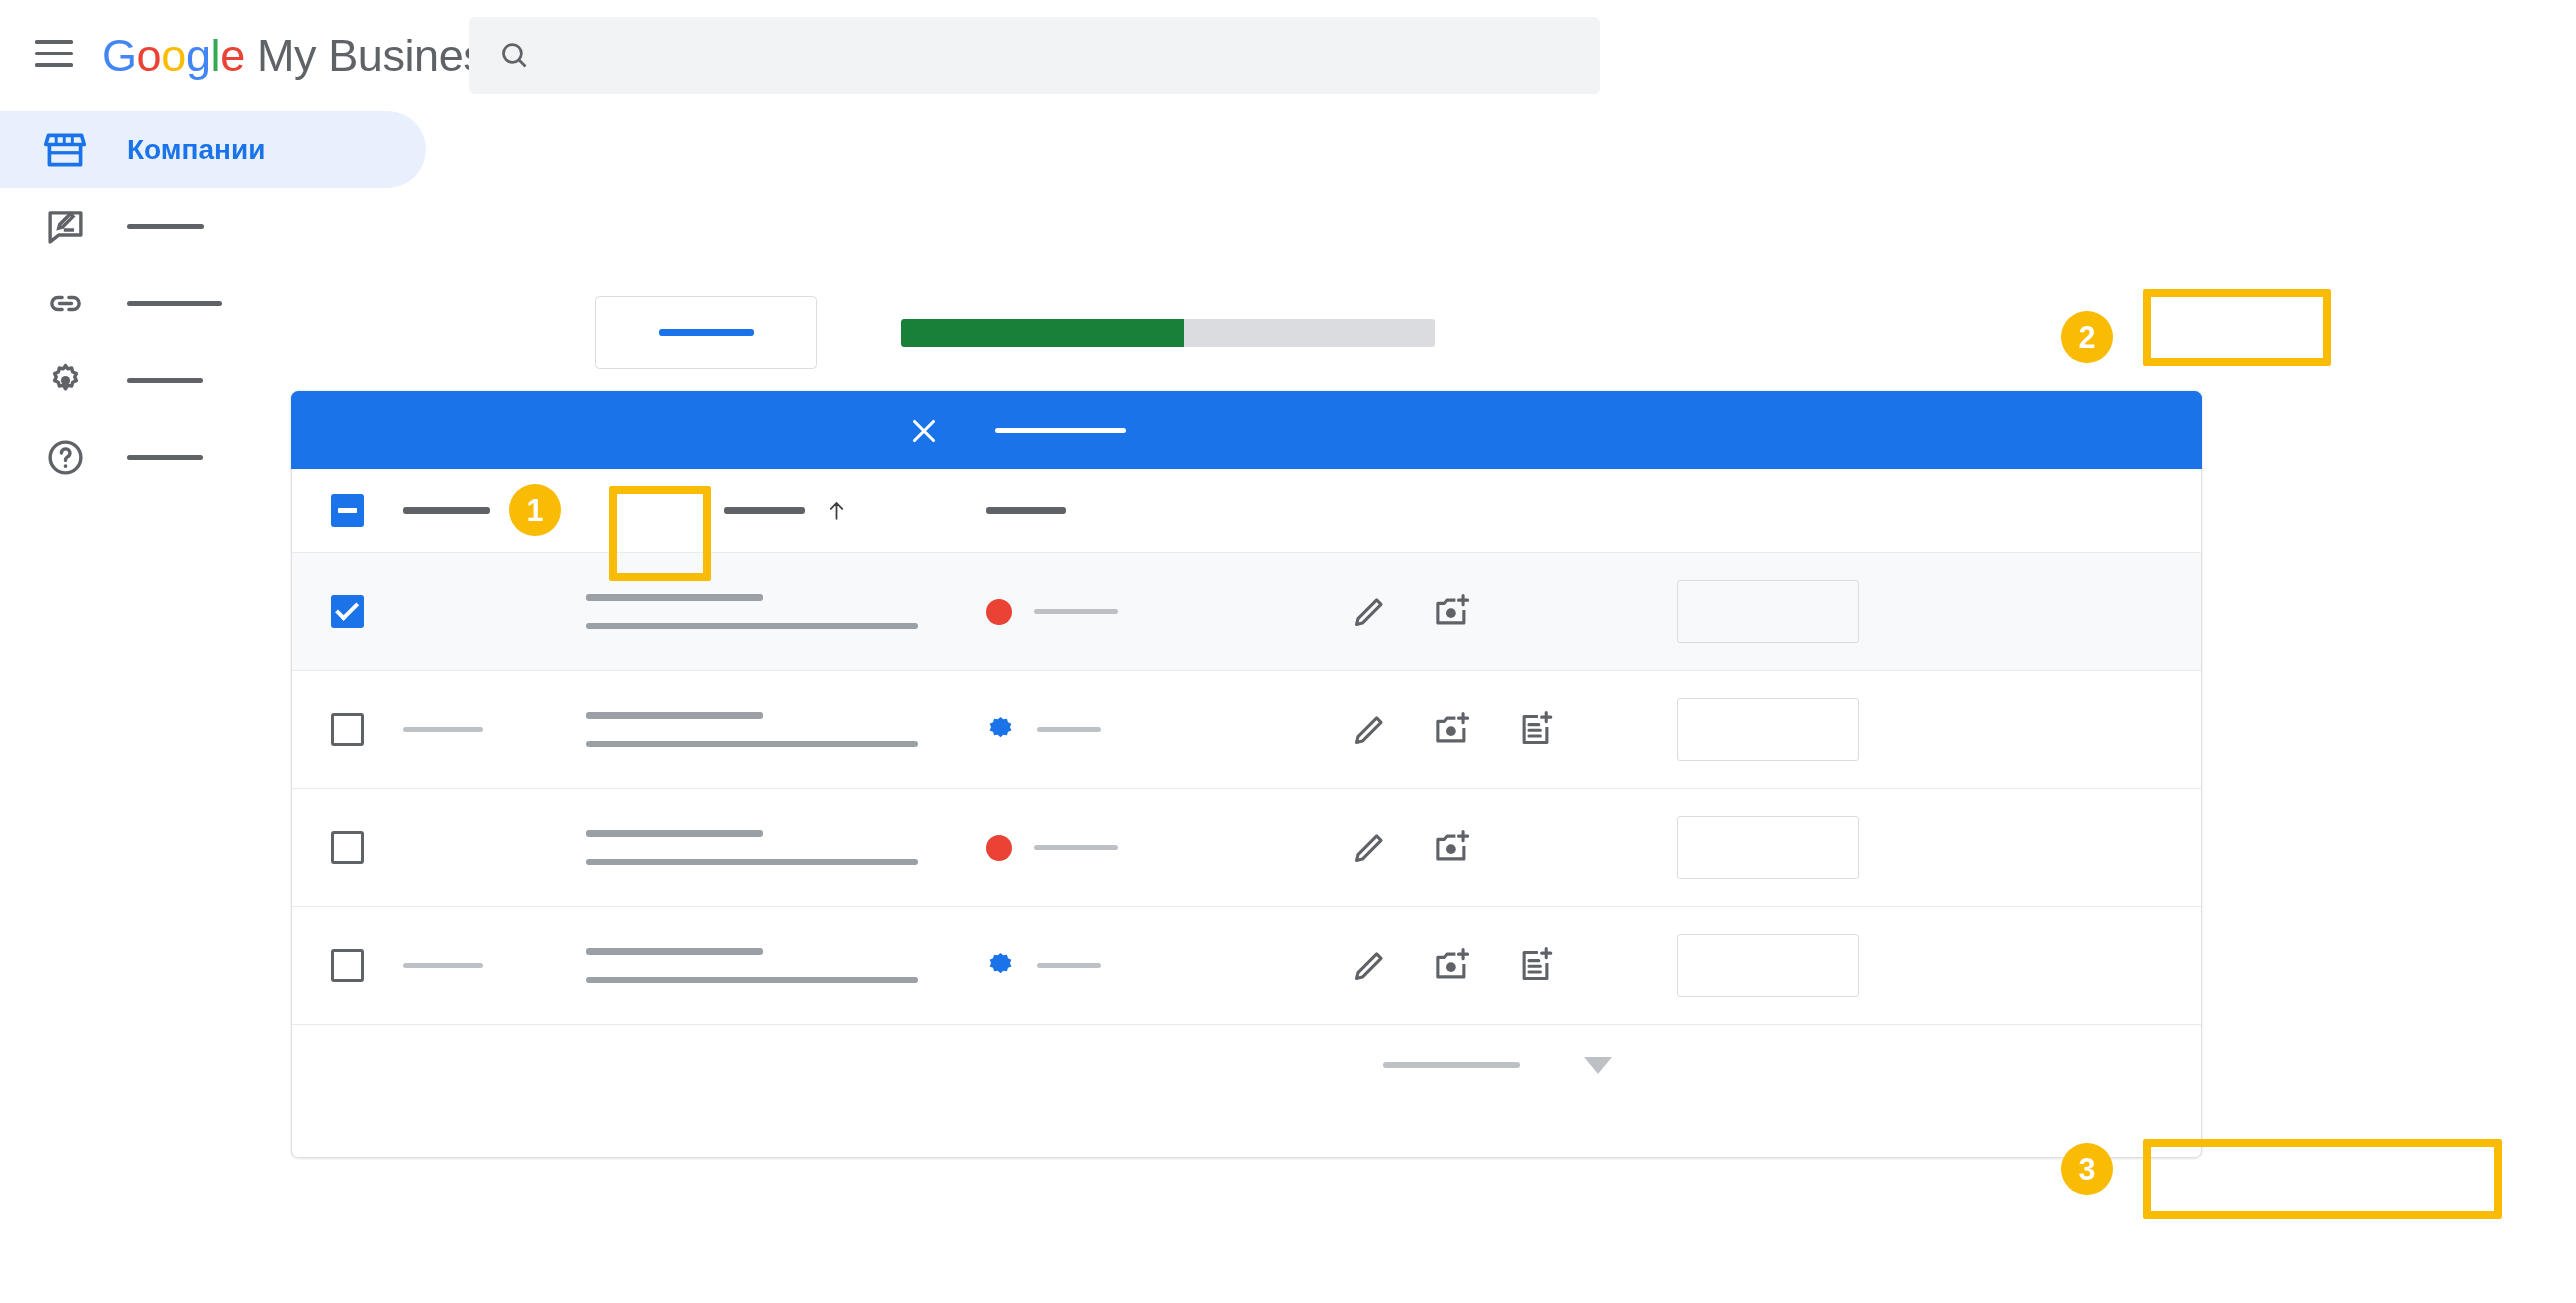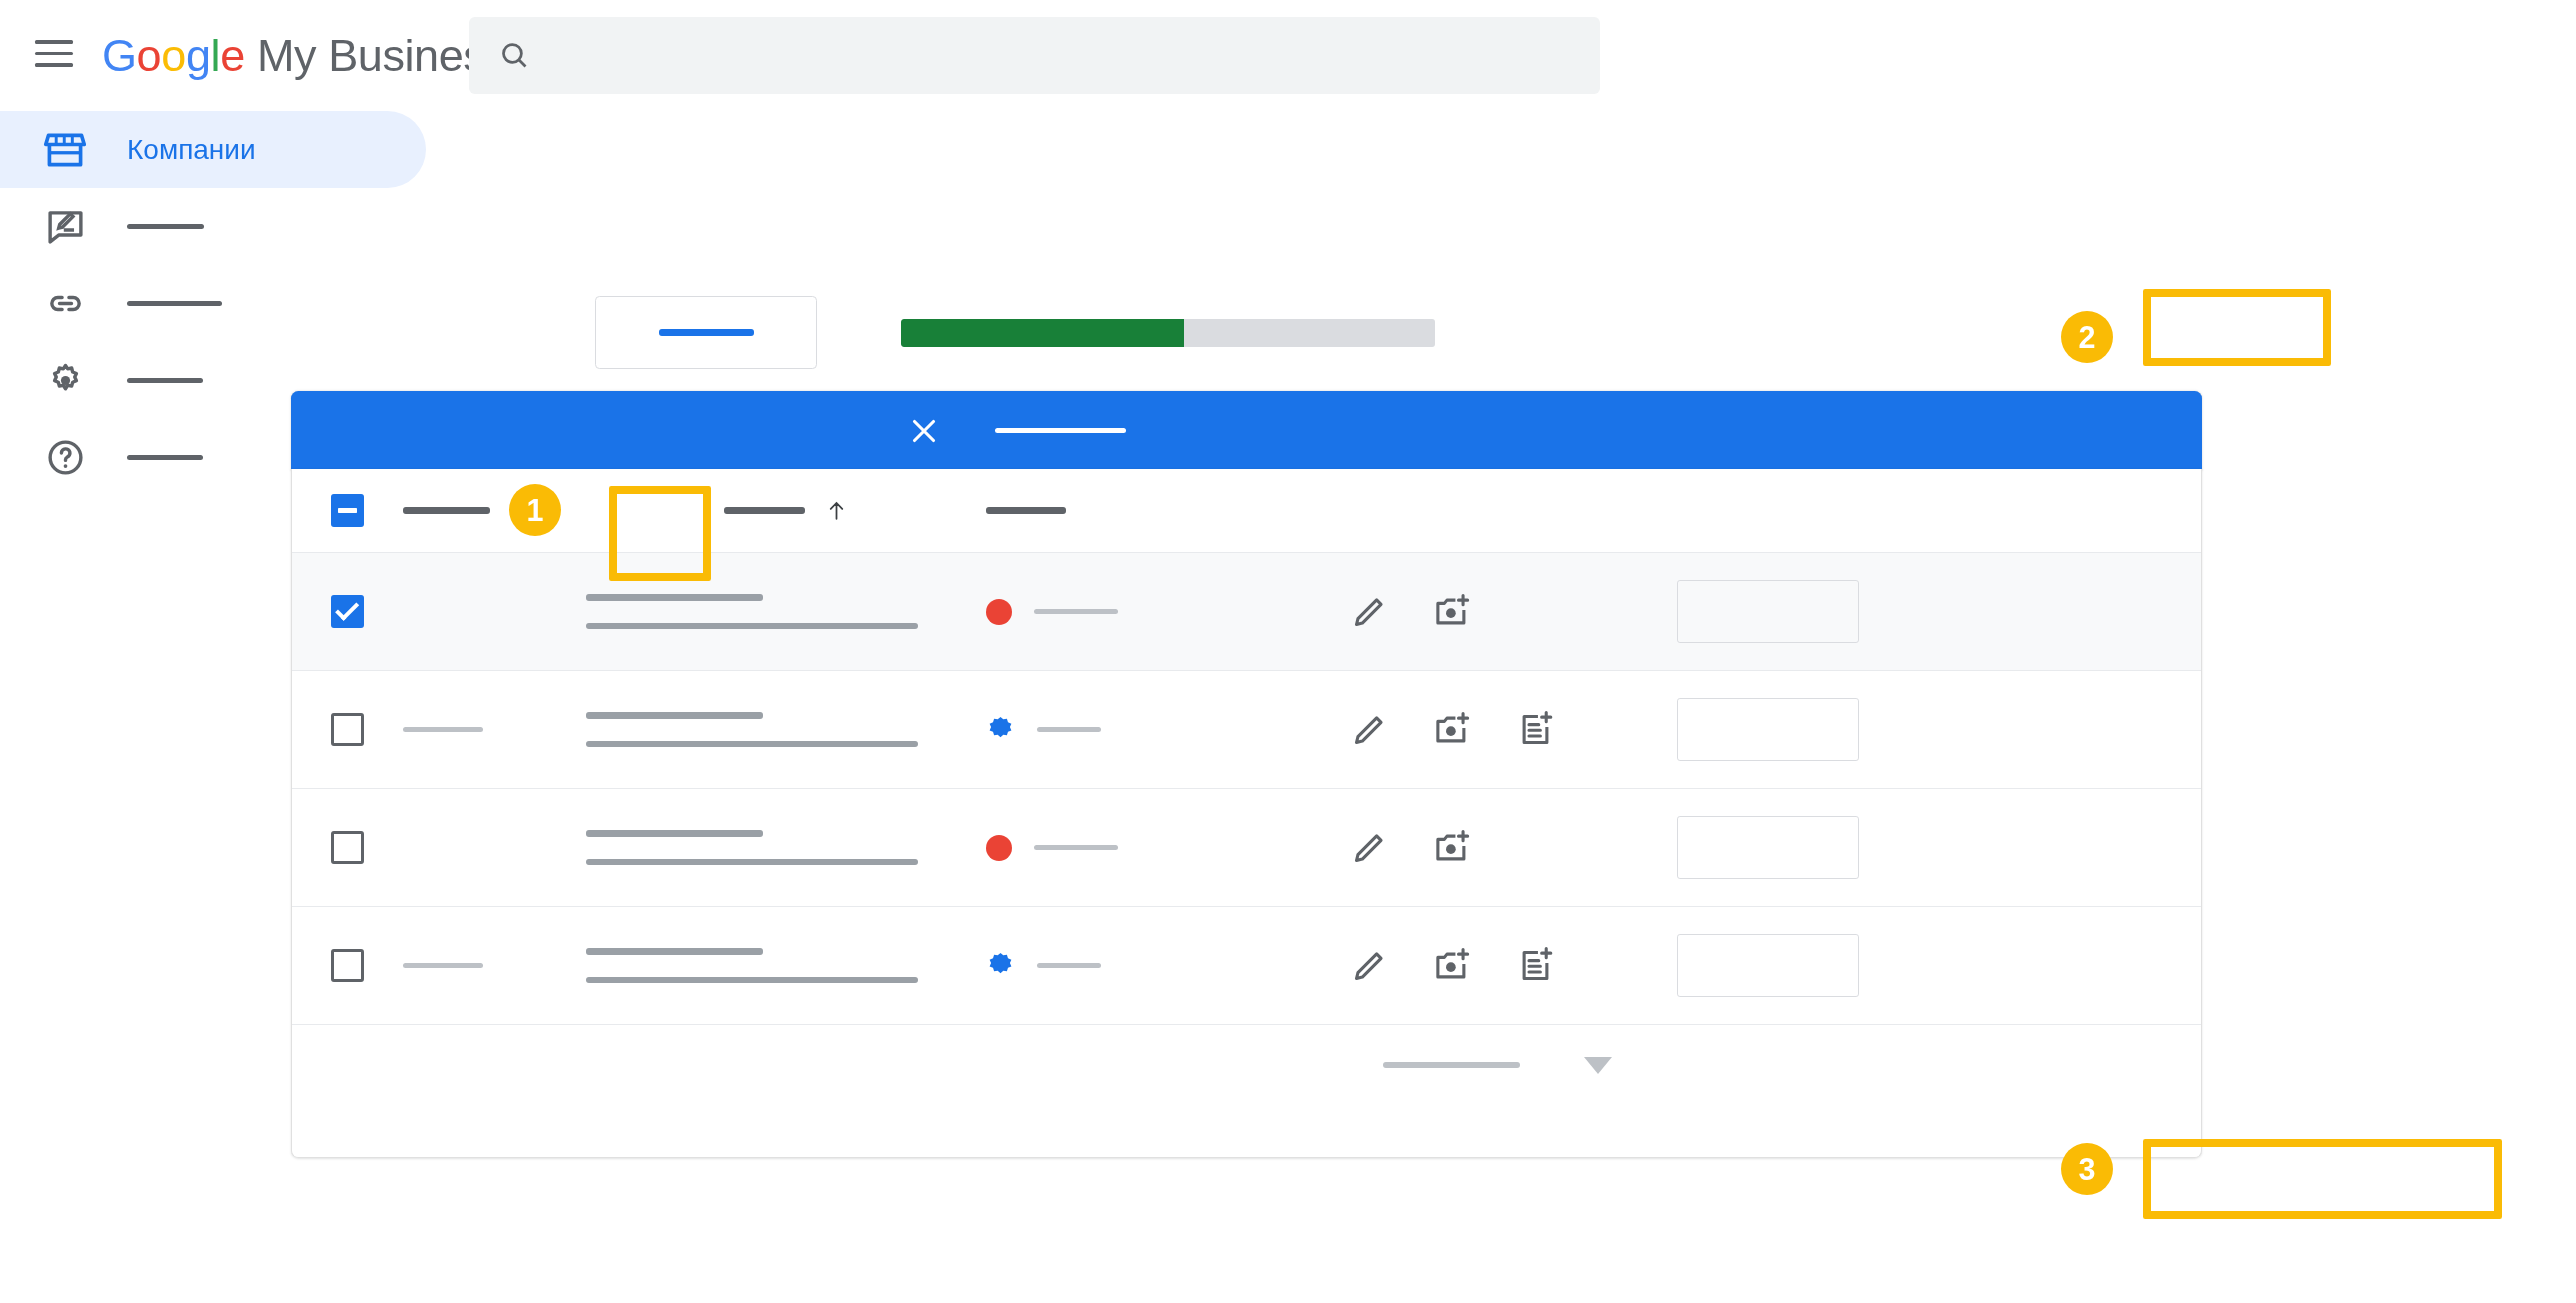--- a/index.html
+++ b/index.html
@@ -53,21 +53,21 @@
   
   .sidebar { position:absolute; left:0; top:111px; width:436px; height:1193px; background:#fff; }
   .nav-item {
     position:relative; display:flex; align-items:center;
     height:77px; margin-right:10.2px; padding-left:41px;
     border-radius:0 41px 41px 0; cursor:pointer;
   }
   .nav-item.active { background:#e8f0fe; }
   .nav-item .nav-ico { width:48px; flex:0 0 48px; display:flex; align-items:center; justify-content:center; }
   .nav-item .nav-label { margin-left:38px; font-size:28px; color:#5f6368; white-space:nowrap; }
-  .nav-item.active .nav-label { color:#1a73e8; font-weight:400; }
+  .nav-item.active .nav-label { color:#1a73e8; font-weight:700; }
 
   
   .content { position:absolute; left:436px; top:111px; width:2140px; height:1193px; }
 
   .filter-btn {
     position:absolute; left:159px; top:185px; width:222px; height:73px;
     border:1.5px solid #dadce0; border-radius:4.4px; background:#fff;
     display:flex; align-items:center; justify-content:center; cursor:pointer;
   }
 

